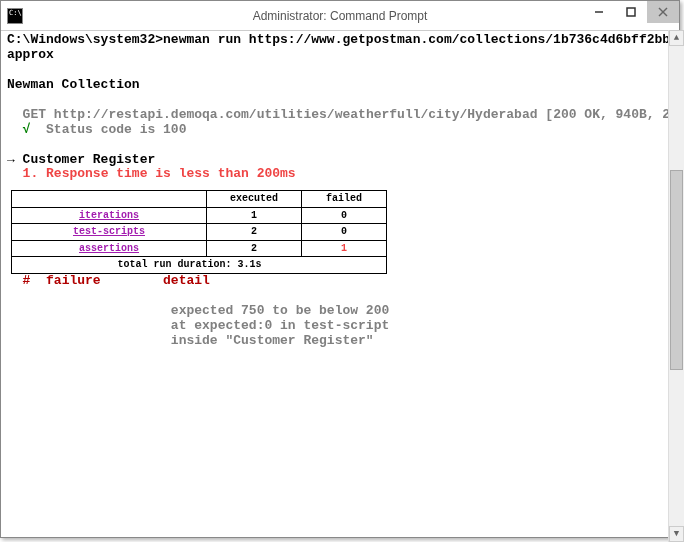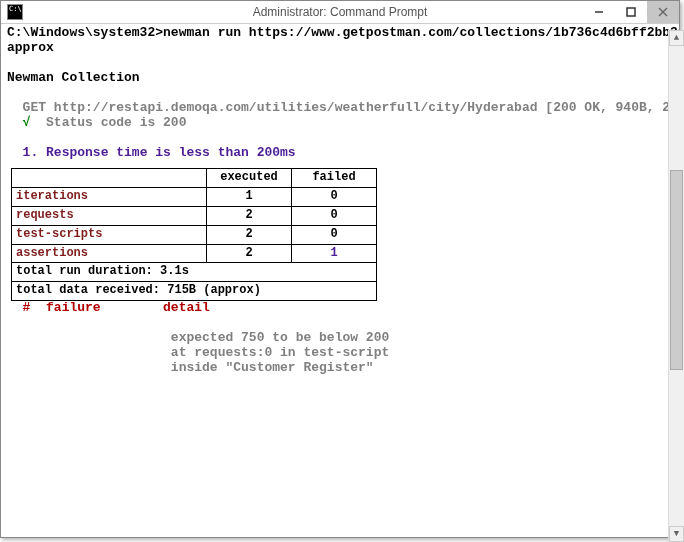--- a/index.html
+++ b/index.html
@@ -15,21 +15,21 @@
   .window {
     width: 680px;
     height: 538px;
     border: 1px solid #888;
     box-shadow: 2px 2px 4px rgba(0,0,0,0.3);
     background: #fff;
     display: flex;
     flex-direction: column;
   }
   .titlebar {
-    height: 23px;
+    height: 30px;
     background: #fff;
     border-bottom: 1px solid #ccc;
     display: flex;
     align-items: center;
     position: relative;
   }
   .titlebar-icon {
     width: 16px;
     height: 16px;
     margin-left: 6px;
@@ -109,41 +109,41 @@
     position: absolute;
     left: 1px;
     right: 1px;
     top: 140px;
     height: 200px;
     background: #ccc;
     border: 1px solid #aaa;
   }
   .gray { color: #808080; }
   .green { color: #008000; }
-  .red { color: #4c1d95; }
+  .red { color: #ef4444; }
   .arrow { color: #000; }
   .line { white-space: pre; }
   .table-wrap { margin-top: 8px; }
   table {
     border-collapse: collapse;
     margin-left: 4px;
   }
   td, th {
     border: 1px solid #000;
-    padding: 2px 4px;
+    padding: 2px 23px;
     text-align: center;
     font-family: 'Consolas', 'Courier New', monospace;
-    font-size: 12px;
+    font-size: 10px;
     font-weight: bold;
   }
   th.empty { width: 195px; }
   th { width: 85px; }
-  td.label { text-align: left; color: #7f1d1d; width: 195px; }
+  td.label { text-align: center; color: #a21caf; width: 195px; text-decoration: underline; }
   td.sumrow {
-    text-align: left;
+    text-align: center;
     padding-left: 4px;
     color: #000;
   }
   .failures {
     margin-top: 0;
   }
   .fail-header { color: #b00000; }
 </style>
 </head>
 <body>
@@ -172,67 +172,60 @@
     </div>
   </div>
 
   <div class="terminal">
 <div class="line"><span>C:\Windows\system32&gt;</span><span>newman run https://www.getpostman.com/collections/1b736c4d6bff2bb3123c</span></div>
 <div class="line">approx</div>
 <div class="line">&nbsp;</div>
 <div class="line">Newman Collection</div>
 <div class="line">&nbsp;</div>
 <div class="line gray">  <span>GET</span> <span>http://restapi.demoqa.com/utilities/weatherfull/city/Hyderabad</span> <span>[200 OK, 940B, 2.1s]</span></div>
-<div class="line">  <span class="green">√</span><span class="gray">  </span><span class="gray">Status code is 200</span></div>
-<div class="line">&nbsp;</div>
+<div class="line">  <span class="green">√</span><span class="gray">  </span><span class="gray">Status code is 100</span></div>
+<div class="line">&nbsp;</div>
+<div class="line"><span class="arrow">→ </span><span>Customer Register</span></div>
 <div class="line red">  <span>1.</span> <span>Response time is less than 200ms</span></div>
 
 <div class="table-wrap">
 <table>
   <tbody>
             <tr>
     <th class="empty">&nbsp;</th>
     <th>executed</th>
     <th>failed</th>
   </tr>
   <tr>
     <td class="label">iterations</td>
     <td>1</td>
     <td>0</td>
   </tr>
   <tr>
-    <td class="label">requests</td>
-    <td>2</td>
-    <td>0</td>
-  </tr>
-  <tr>
     <td class="label">test-scripts</td>
     <td>2</td>
     <td>0</td>
   </tr>
   <tr>
     <td class="label">assertions</td>
     <td>2</td>
     <td class="red">1</td>
   </tr>
   <tr>
               <td class="sumrow" colspan="3">total run duration: 3.1s</td>
-            </tr>
-  <tr>
-              <td class="sumrow" colspan="3">total data received: 715B (approx)</td>
             </tr>
 </tbody>
         </table>
 </div>
 
 <div class="failures">
 <div class="line fail-header">  <span>#</span>  <span>failure</span>        <span>detail</span></div>
 <div class="line">&nbsp;</div>
 <div class="line gray">                     <span>expected 750 to be below 200</span></div>
-<div class="line gray">                     <span>at requests:0 in test-script</span></div>
+<div class="line gray">                     <span>at expected:0 in test-script</span></div>
 <div class="line gray">                     <span>inside "Customer Register"</span></div>
 </div>
 
   </div>
 
   <div class="scrollbar">
     <div class="scroll-arrow">▲</div>
     <div class="scroll-thumb"></div>
     <div class="scroll-arrow" style="position:absolute;bottom:0;left:0;right:0">▼</div>
   </div>

